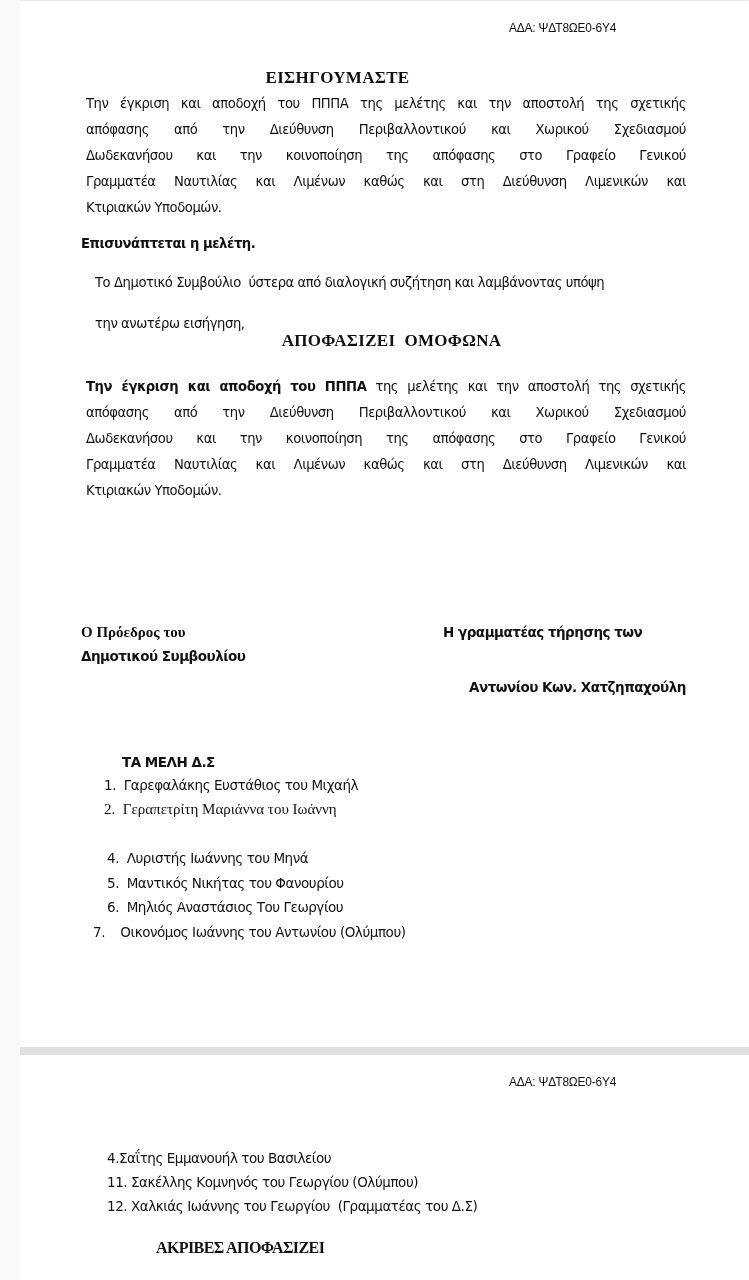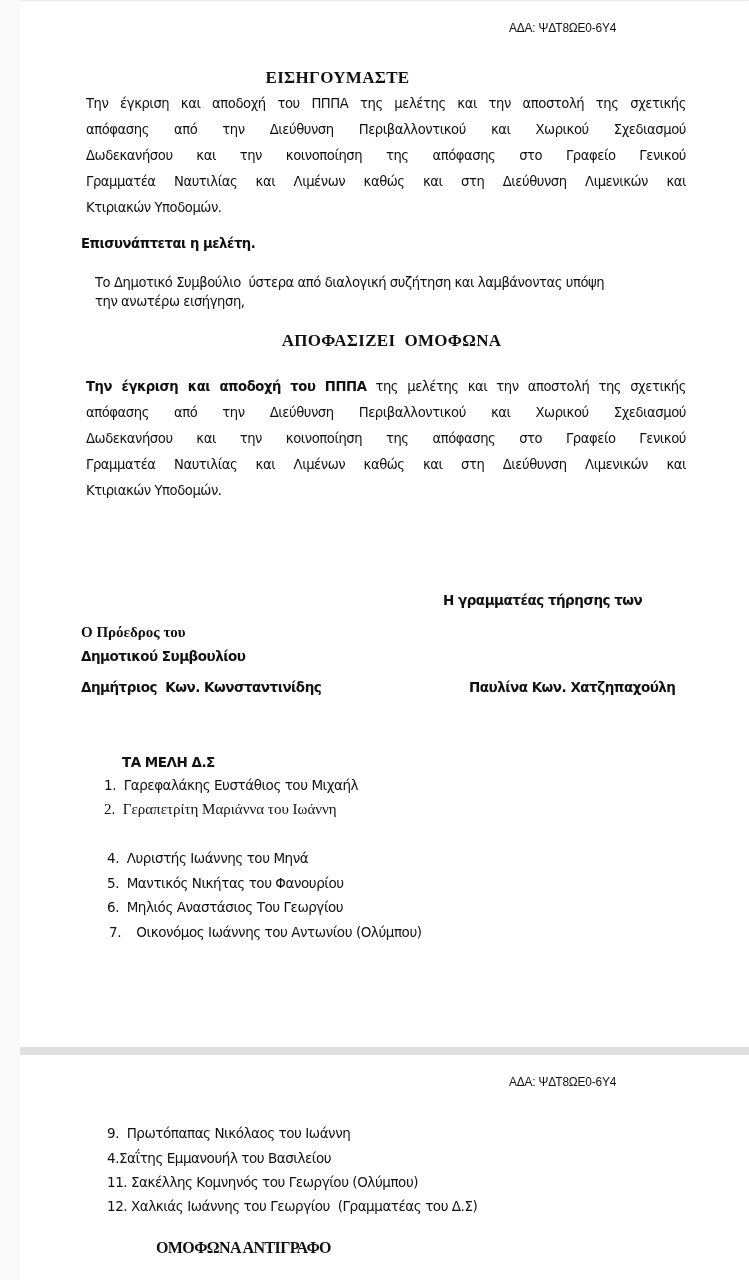--- a/index.html
+++ b/index.html
@@ -115,55 +115,53 @@
     <span class="line" style="white-space: normal;">Την  έγκριση  και αποδοχή  του ΠΠΠΑ της μελέτης και την αποστολή της σχετικής</span>
     <span class="line" style="white-space: normal;">απόφασης από την Διεύθυνση Περιβαλλοντικού και Χωρικού Σχεδιασμού</span>
     <span class="line" style="white-space: normal;">Δωδεκανήσου και την κοινοποίηση της απόφασης στο Γραφείο Γενικού</span>
     <span class="line" style="white-space: normal;">Γραμματέα Ναυτιλίας και Λιμένων καθώς και στη Διεύθυνση Λιμενικών και</span>
     <span class="line last" style="white-space: pre;">Κτιριακών Υποδομών.</span>
   </div>
 
   <div class="abs body-text bold" style="left: 81px; top: 236px; white-space: pre;">Επισυνάπτεται η μελέτη.</div>
 
   <div class="abs body-text" style="left: 95px; top: 275px; white-space: pre;">Το Δημοτικό Συμβούλιο  ύστερα από διαλογική συζήτηση και λαμβάνοντας υπόψη</div>
-  <div class="abs body-text" style="left: 95px; top: 294px; white-space: pre;">την ανωτέρω εισήγηση,</div>
+  <div class="abs body-text" style="left: 95px; top: 316px; white-space: pre;">την ανωτέρω εισήγηση,</div>
 
   <div class="abs serif-bold heading underline" style="left: 0px; width: 749px; top: 331px; text-align: center; padding-left: 34px; box-sizing: border-box; white-space: pre;">ΑΠΟΦΑΣΙΖΕΙ  ΟΜΟΦΩΝΑ</div>
 
   <div class="para" style="left:86px; top:374px; width:600px;">
     <span class="line" style="white-space: normal;"><b>Την  έγκριση  και  αποδοχή  του ΠΠΠΑ</b><span> της μελέτης και την αποστολή της σχετικής</span></span>
     <span class="line" style="white-space: normal;">απόφασης από την Διεύθυνση Περιβαλλοντικού και Χωρικού Σχεδιασμού</span>
     <span class="line" style="white-space: normal;">Δωδεκανήσου και την κοινοποίηση της απόφασης στο Γραφείο Γενικού</span>
     <span class="line" style="white-space: normal;">Γραμματέα Ναυτιλίας και Λιμένων καθώς και στη Διεύθυνση Λιμενικών και</span>
     <span class="line last" style="white-space: pre;">Κτιριακών Υποδομών.</span>
   </div>
 
 
   <div class="abs sig-serif" style="left: 81px; top: 624px; white-space: pre;">Ο Πρόεδρος του</div>
   <div class="abs sig" style="left: 81px; top: 648px; white-space: pre;">Δημοτικού Συμβουλίου</div>
-  <div class="abs sig" style="left: 81px; top: 679px; white-space: pre;">Δημήτριος  Κων. Κωνσταντινίδης</div>
 
-  <div class="abs sig" style="left: 443px; top: 592px; white-space: pre;">Η γραμματέας τήρησης των</div>
-  <div class="abs sig" style="left: 469px; top: 679px; white-space: pre;">Παυλίνα Κων. Χατζηπαχούλη</div>
+  <div class="abs sig" style="left: 443px; top: 624px; white-space: pre;">Η γραμματέας τήρησης των</div>
+  <div class="abs sig" style="left: 469px; top: 679px; white-space: pre;">Αντωνίου Κων. Χατζηπαχούλη</div>
 
   <div class="abs sig" style="left: 122px; top: 754px; white-space: pre;">ΤΑ ΜΕΛΗ Δ.Σ</div>
 
   <div class="abs member" style="left: 104px; top: 777px; white-space: pre;">1.  Γαρεφαλάκης Ευστάθιος του Μιχαήλ</div>
   <div class="abs member serif" style="left: 104px; top: 801px; white-space: pre;">2.  Γεραπετρίτη Μαριάννα του Ιωάννη</div>
   <div class="abs member" style="left: 107px; top: 850px; white-space: pre;">4.  Λυριστής Ιωάννης του Μηνά</div>
   <div class="abs member" style="left: 107px; top: 875px; white-space: pre;">5.  Μαντικός Νικήτας του Φανουρίου</div>
   <div class="abs member" style="left: 107px; top: 899px; white-space: pre;">6.  Μηλιός Αναστάσιος Του Γεωργίου</div>
-  <div class="abs member" style="left: 109px; top: 924px; white-space: pre; text-align: right;">7.    Οικονόμος Ιωάννης του Αντωνίου (Ολύμπου)</div>
+  <div class="abs member" style="left: 93px; top: 924px; white-space: pre; text-align: right;">7.    Οικονόμος Ιωάννης του Αντωνίου (Ολύμπου)</div>
 
   <div class="page-gap"></div>
 
   <div class="page page-2"></div>
 
   <div class="abs ada" style="left: 509px; top: 1074px; white-space: pre;">ΑΔΑ: ΨΔΤ8ΩΕ0-6Υ4</div>
 
-  <div class="abs member" style="left: 107px; top: 1125px; white-space: pre;">9.  Πρωτόπαπας Νικόλαος του Ιωάννη</div>
   <div class="abs member" style="left: 107px; top: 1150px; white-space: pre;">4.Σαΐτης Εμμανουήλ του Βασιλείου</div>
   <div class="abs member" style="left: 107px; top: 1174px; white-space: pre;">11. Σακέλλης Κομνηνός του Γεωργίου (Ολύμπου)</div>
   <div class="abs member" style="left: 107px; top: 1198px; white-space: pre;">12. Χαλκιάς Ιωάννης του Γεωργίου  (Γραμματέας του Δ.Σ)</div>
 
-  <div class="abs serif-bold underline" style="left: 156px; top: 1239px; font-size: 16px; letter-spacing: -0.6px; white-space: pre;">ΟΜΟΦΩΝΑ ΑΝΤΙΓΡΑΦΟ</div>
+  <div class="abs serif-bold underline" style="left: 156px; top: 1239px; font-size: 16px; letter-spacing: -0.6px; white-space: pre;">ΑΚΡΙΒΕΣ ΑΠΟΦΑΣΙΖΕΙ</div>
 
 </div>
 
 </body></html>

